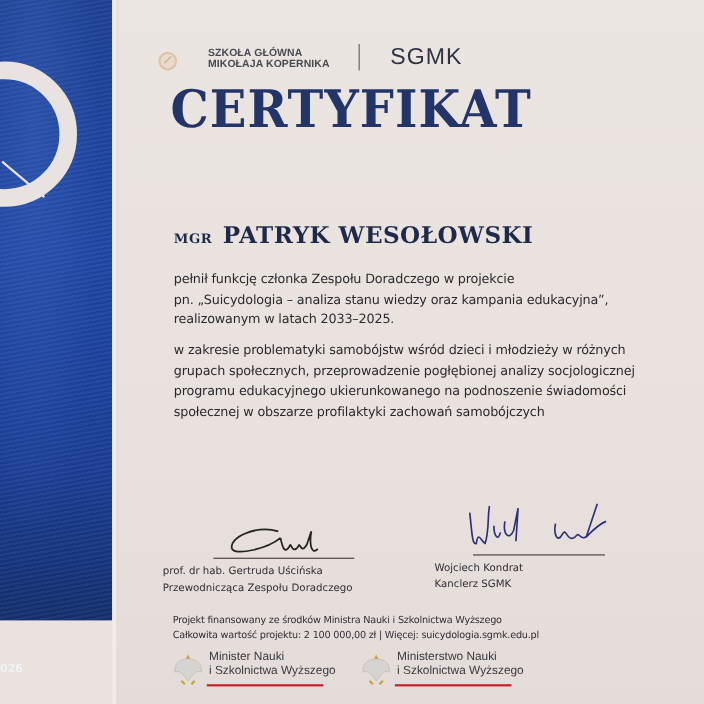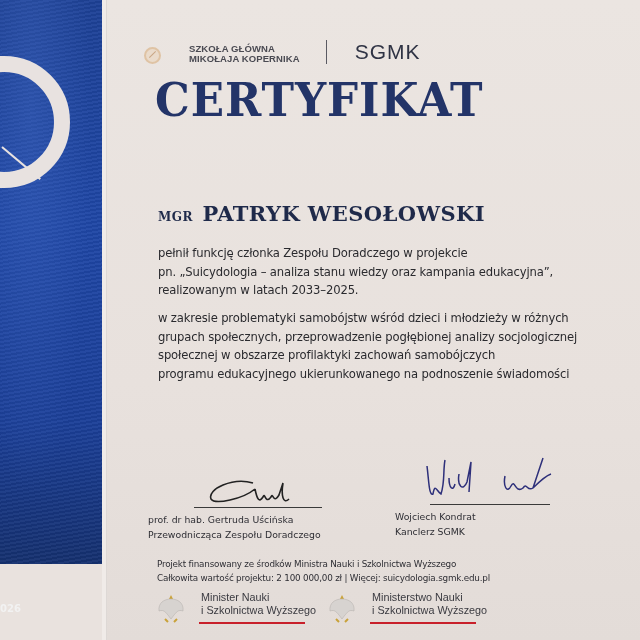--- a/index.html
+++ b/index.html
@@ -86,21 +86,21 @@
   .funding {
     position: absolute; left: 157px; top: 557px; color: #2f2f35;
     font-family: "DejaVu Sans", sans-serif; font-size: 8.8px; line-height: 14px;
     letter-spacing: -0.2px; white-space: nowrap;
   }
   .ministry { position: absolute; top: 591px; display: flex; align-items: flex-start; }
   .m1 { left: 156px; }
   .m2 { left: 327px; }
   .eagle { width: 30px; height: 34px; position: relative; }
   .ministry-text {
-    margin-left: 15px; font-family: "Liberation Sans", sans-serif; font-size: 10.8px;
+    margin-left: 4px; font-family: "Liberation Sans", sans-serif; font-size: 10.8px;
     line-height: 13px; color: #3a3a40; position: relative;
   }
   .ministry-text .redline {
     position: absolute; left: -2px; top: 31px; width: 106px; height: 2px; background: #c8202a;
   }
 </style>
 </head>
 <body>
 
 <div class="blue-band">
@@ -130,22 +130,22 @@
 
 <div class="para para1">
   <div>pełnił funkcję członka Zespołu Doradczego w projekcie</div>
   <div>pn. „Suicydologia – analiza stanu wiedzy oraz kampania edukacyjna”,</div>
   <div>realizowanym w latach 2033–2025.</div>
 </div>
 
 <div class="para para2">
   <div>w zakresie problematyki samobójstw wśród dzieci i młodzieży w różnych</div>
   <div>grupach społecznych, przeprowadzenie pogłębionej analizy socjologicznej</div>
+  <div>programu edukacyjnego ukierunkowanego na podnoszenie świadomości</div>
   <div>społecznej w obszarze profilaktyki zachowań samobójczych</div>
-  <div>programu edukacyjnego ukierunkowanego na podnoszenie świadomości</div>
 </div>
 
 <div class="sig sig1">
   <svg width="110" height="32" viewBox="0 0 110 32">
     <path d="M50 8 C30 2, 4 14, 8 24 C12 30, 40 24, 52 14 M52 14 C54 24, 56 28, 60 22 C62 16, 62 30, 68 22 C70 16, 70 30, 76 20 L80 8 M80 8 C78 20, 80 30, 86 24" fill="none" stroke="#222" stroke-width="1.6"></path>
   </svg>
   <div class="sig-line" style="width:128px"></div>
   <div>prof. dr hab. Gertruda Uścińska</div>
   <div>Przewodnicząca Zespołu Doradczego</div>
 </div>

